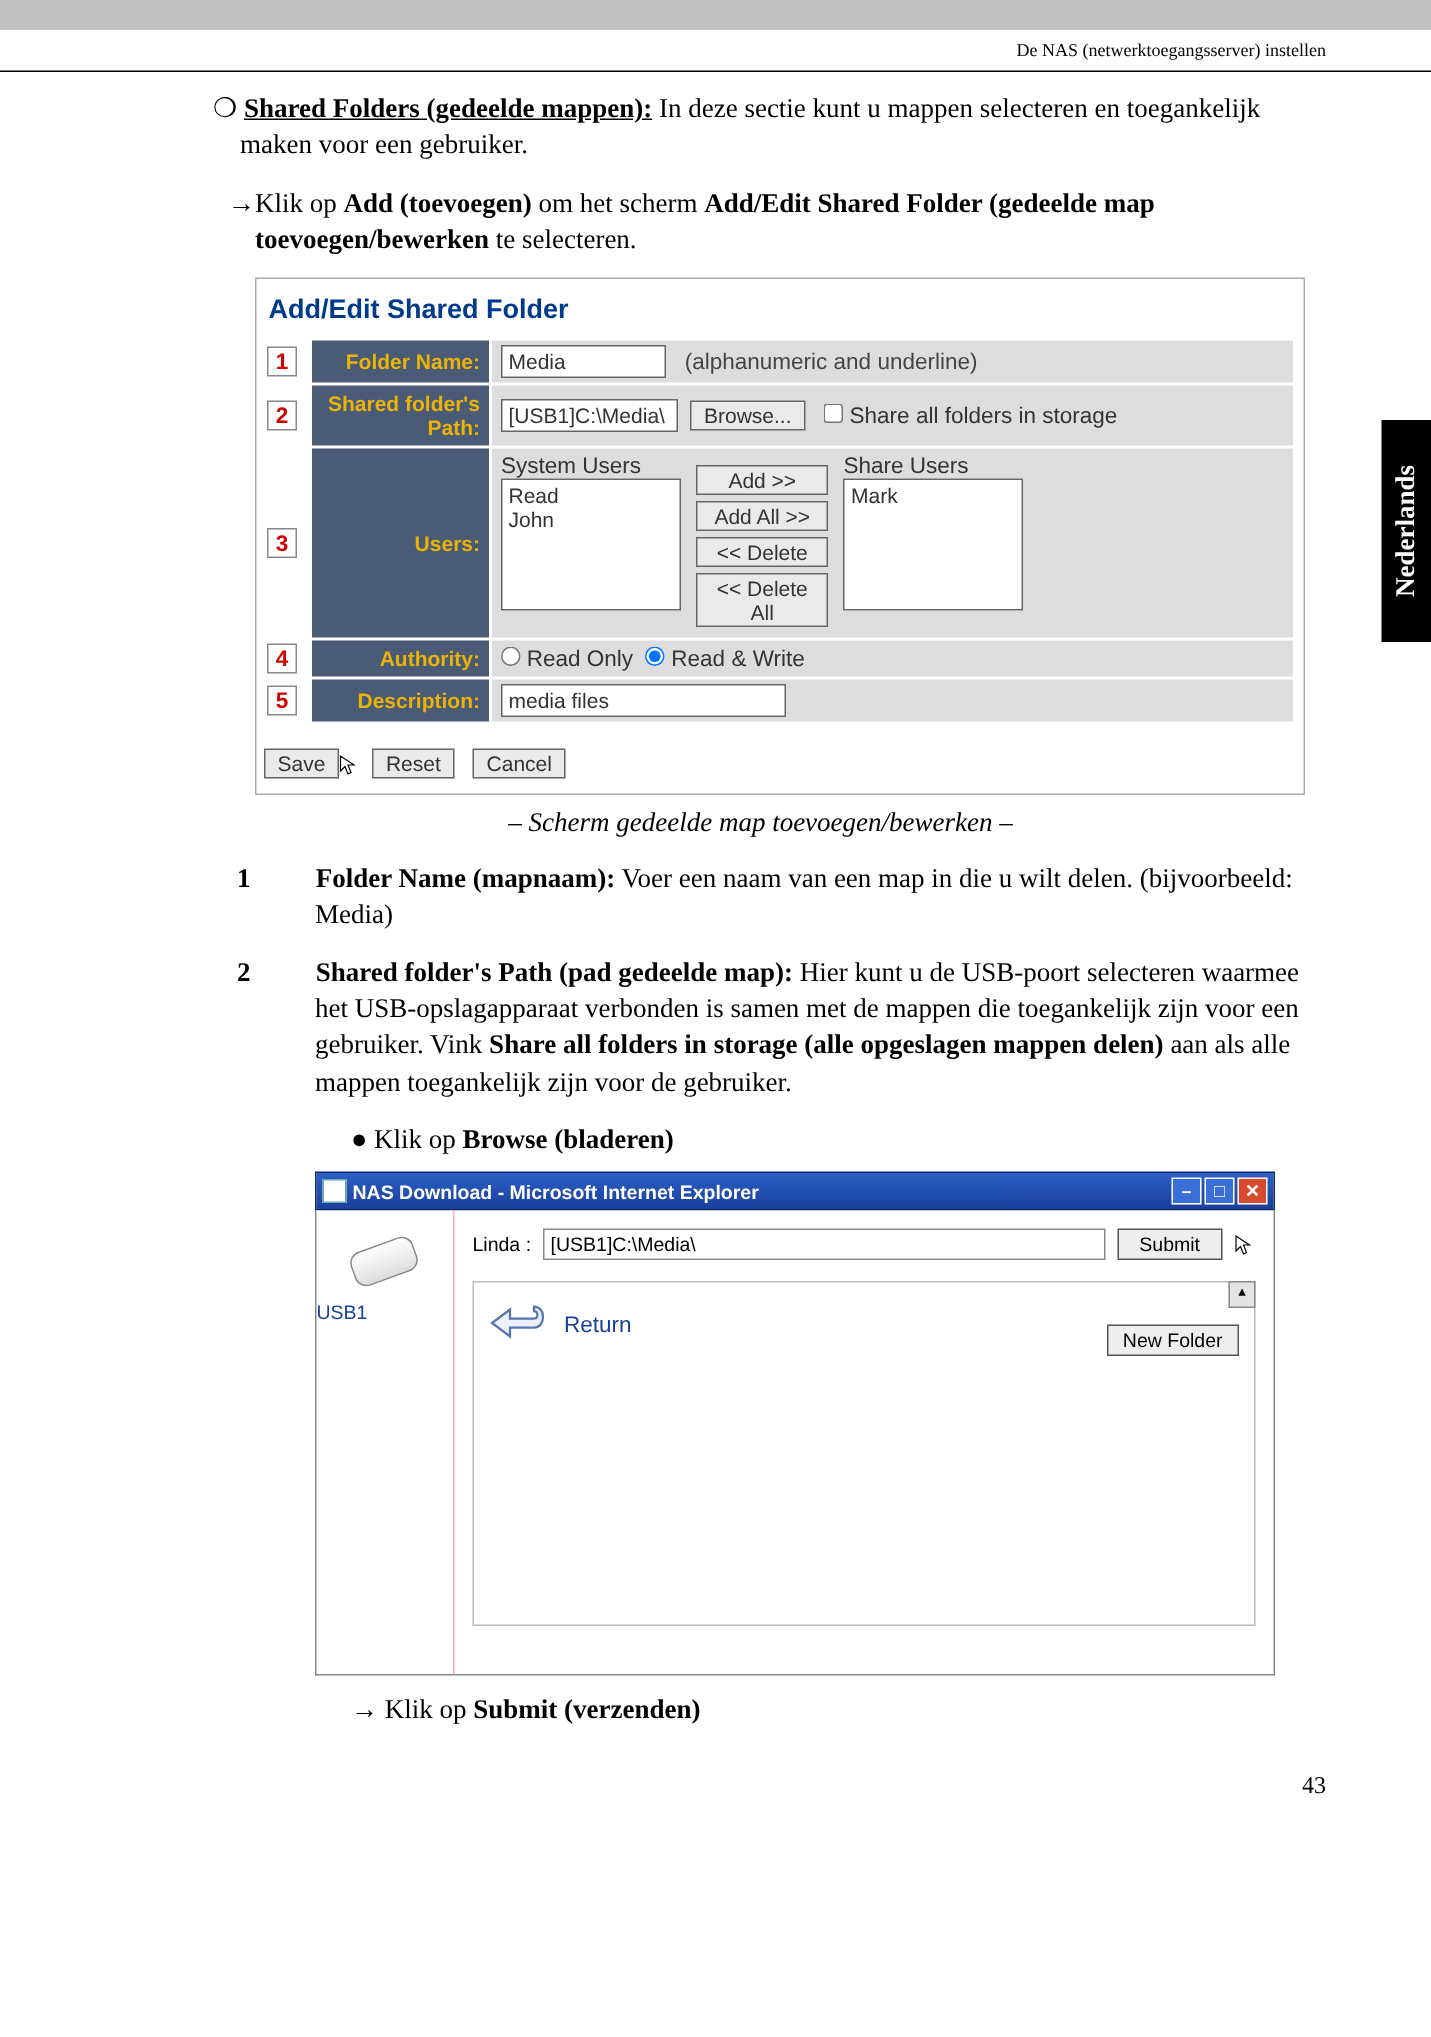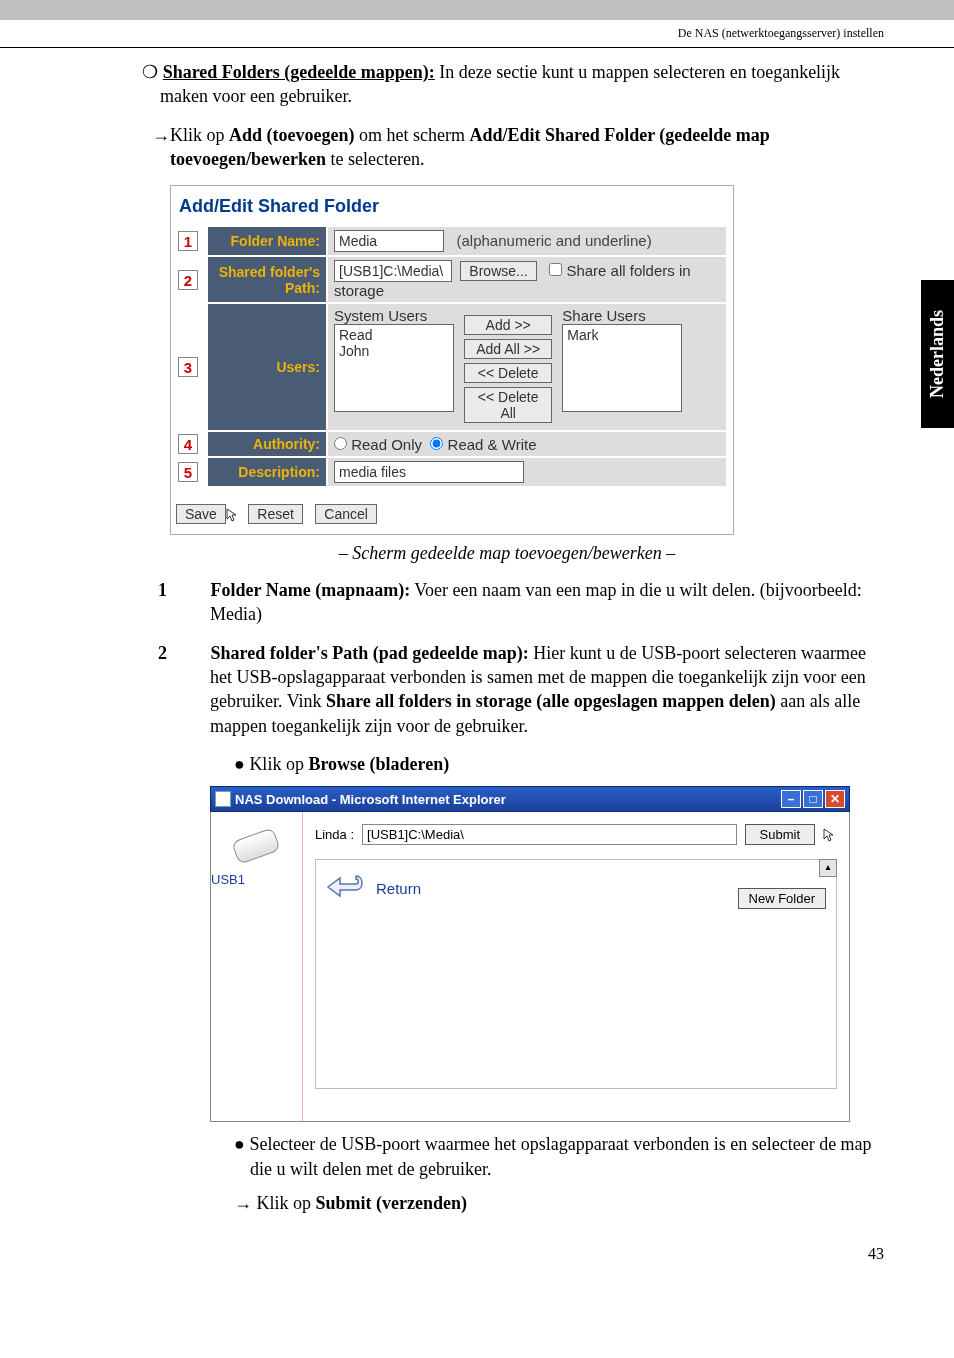--- a/index.html
+++ b/index.html
@@ -4,21 +4,21 @@
 <style>
   * { box-sizing: border-box; margin: 0; padding: 0; }
   body { font-family: Georgia, 'Times New Roman', serif; font-size: 18px; color: #000; background: #fff; width: 954px; }
   .top-strip { height: 20px; background: #c0c0c0; }
   .header-line { padding: 6px 70px 6px 0; border-bottom: 1px solid #000; text-align: right; font-size: 12px; margin: 0 0 12px 0; }
   .content { padding: 0 70px 0 130px; }
   .hanging { padding-left: 30px; text-indent: -18px; margin-bottom: 14px; line-height: 1.35; }
   .circ { font-weight: normal; }
   .bu { font-weight: bold; text-decoration: underline; }
   .arrowline { padding-left: 40px; text-indent: -18px; margin-bottom: 14px; line-height: 1.35; }
-  .screenshot1 { border: 1px solid #aaa; margin: 4px 0 4px 40px; width: 564px; font-family: Arial, Helvetica, sans-serif; font-size: 15px; color: #333; }
+  .screenshot1 { border: 1px solid #aaa; margin: 4px 0 4px 40px; width: 700px; font-family: Arial, Helvetica, sans-serif; font-size: 15px; color: #333; }
   .ss1-title { color: #003a8c; font-weight: bold; font-size: 18px; padding: 10px 8px 8px 8px; }
   .ss1-table { width: calc(100% - 10px); margin: 0 5px 10px 5px; border-spacing: 2px; }
   .ss1-table td { vertical-align: middle; }
   .numbox { width: 20px; height: 20px; border: 1px solid #888; background: #fff; color: #d00000; font-weight: bold; text-align: center; line-height: 20px; display: inline-block; font-family: Arial; }
   .labcell { background: #4a5b76; color: #eab308; font-weight: bold; padding: 4px 6px; text-align: right; font-size: 14px; }
   .fldcell { background: #ddd; padding: 3px 6px; }
   .tbox { border: 1px solid #666; background: #fff; padding: 2px 4px; font-size: 14px; display: inline-block; }
   .btn { border: 1px solid #666; background: #eaeaea; padding: 1px 8px; font-size: 14px; display: inline-block; }
   .userbox { border: 1px solid #666; background: #fff; width: 120px; height: 88px; padding: 2px 4px; font-size: 14px; display: inline-block; vertical-align: top; }
   .midbtns { display: inline-block; vertical-align: top; margin: 8px 6px 0 6px; }
@@ -194,23 +194,20 @@
                 </svg>
             </span>
             <span class="retlabel">Return</span>
           </div>
           <span class="newfolder">New Folder</span>
         </div>
       </div>
     </div>
   </div>
 
-  <p class="sublist">
-    ● <span>Selecteer de USB-poort waarmee het opslagapparaat verbonden is en selecteer de map die u wilt delen met de gebruiker.</span>
-  </p>
 
   <p class="sublist">
     <span>→</span><span>  Klik op </span><b>Submit (verzenden)</b>
   </p>
 
 </div>
 
 <div class="pagenum">43</div>
 
 </body></html>

